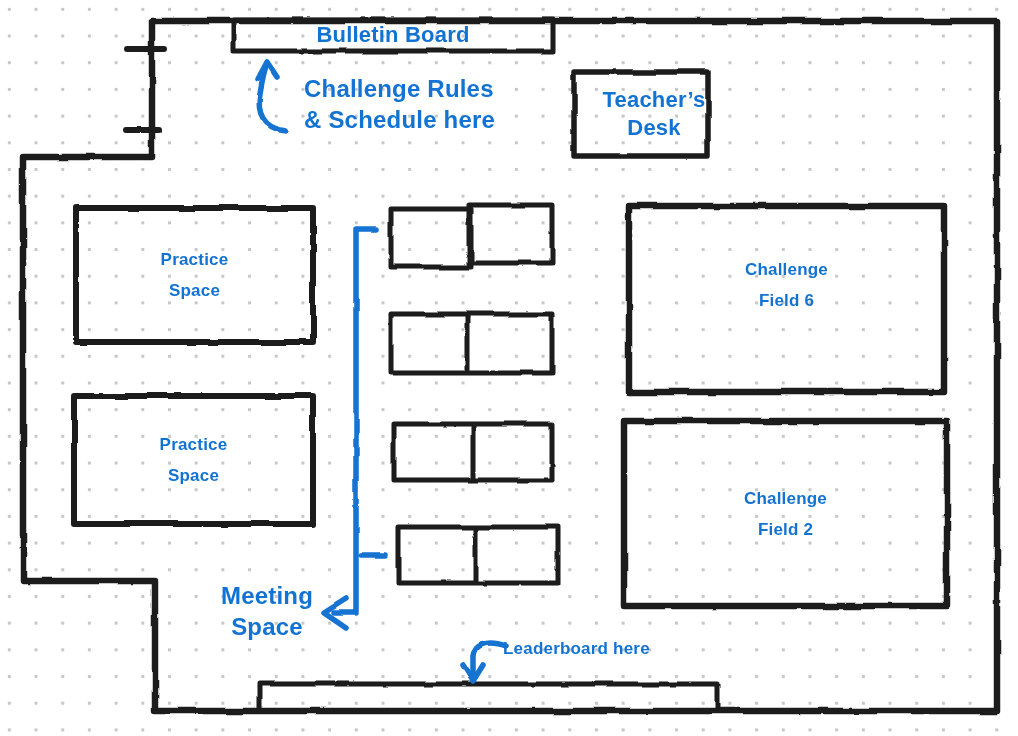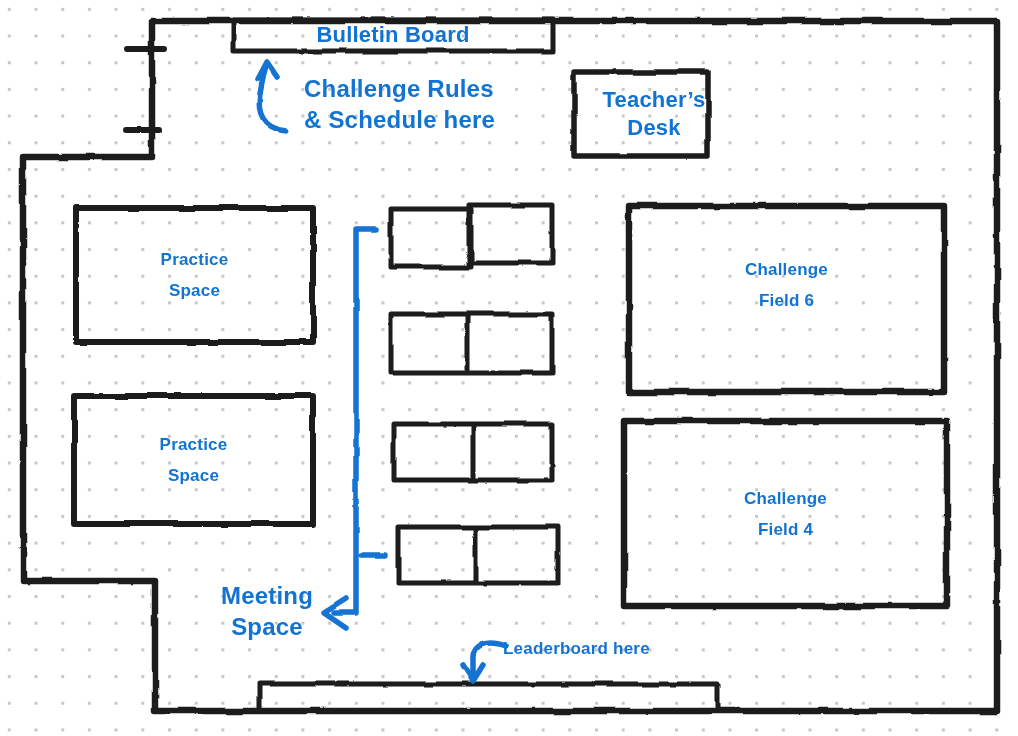--- a/index.html
+++ b/index.html
@@ -119,21 +119,21 @@
       <span>Space</span>
     </div>
 
     <div class="label size23" style="left:629px;top:206px;width:315px;height:186px;padding-bottom:28px;">
       <span>Challenge</span>
       <span>Field 6</span>
     </div>
 
     <div class="label size23" style="left:624px;top:421px;width:323px;height:185px;">
       <span>Challenge</span>
-      <span>Field 4</span>
+      <span>Field 2</span>
     </div>
 
 
     <div class="label note size24" style="left:304px;top:73px;">
       <span>Challenge Rules</span>
       <span>&amp; Schedule here</span>
     </div>
 
     <div class="label size24" style="left:196px;top:580px;width:142px;">
       <span>Meeting</span>

